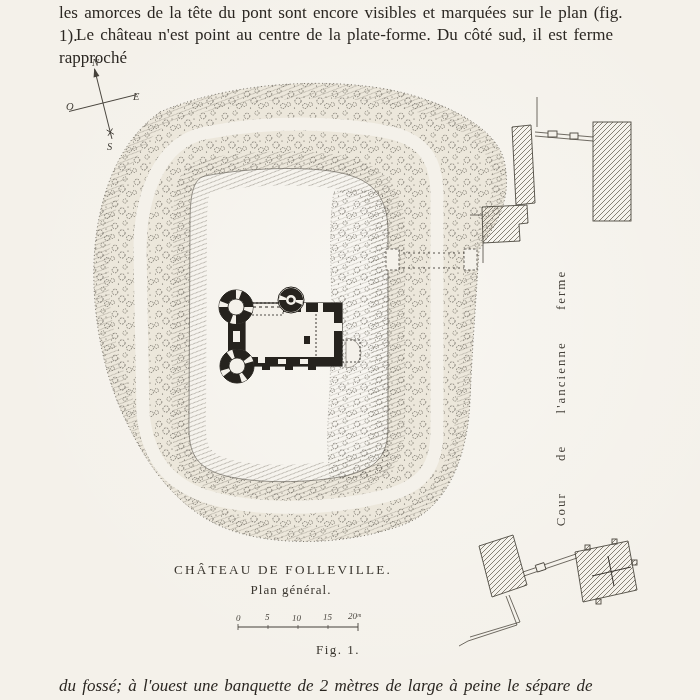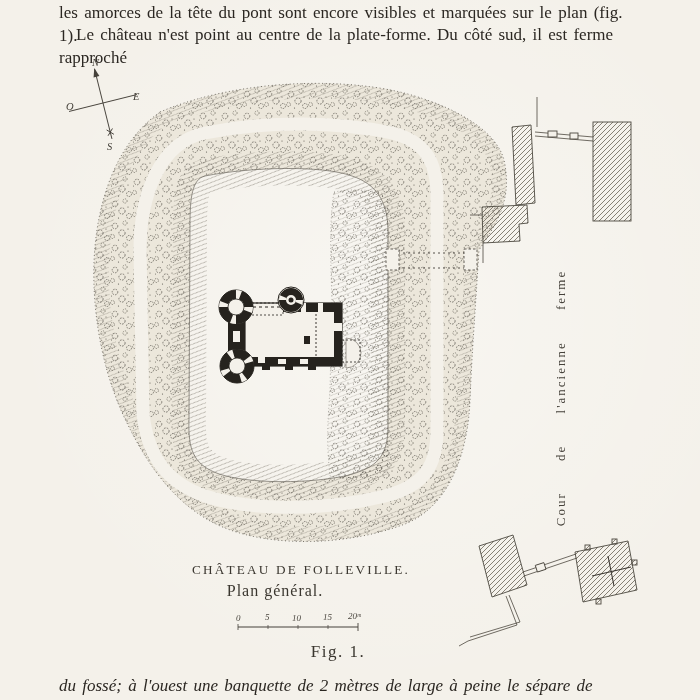--- a/index.html
+++ b/index.html
@@ -9,23 +9,23 @@
       radial-gradient(ellipse at 55% 45%, rgba(255,255,255,0.35), rgba(0,0,0,0) 70%),
       #f4f1ea;
     font-family:"Liberation Serif", serif;
     color:#2c2823;
   }
   .txt{position:absolute;font-size:17px;line-height:1.35;word-spacing:2px;color:#2b2722;}
   #top-line-1{left:59px;top:2px;width:588px;}
   #top-line-2{left:59px;top:24px;width:588px;text-indent:17px;}
   #bottom-line{left:59px;top:675px;width:592px;font-style:italic;}
   .cap{position:absolute;text-align:center;color:#3a362f;}
-  #caption-title{left:156px;top:562px;width:254px;font-size:13.2px;letter-spacing:2.2px;text-align:right;}
-  #caption-subtitle{left:148px;top:582px;width:254px;font-size:16px;letter-spacing:1px;}
-  #fig-label{left:303px;top:642px;width:70px;font-size:17px;letter-spacing:1.5px;}
+  #caption-title{left:156px;top:562px;width:254px;font-size:13.2px;letter-spacing:2.2px;}
+  #caption-subtitle{left:164px;top:582px;width:254px;font-size:13px;letter-spacing:1px;}
+  #fig-label{left:303px;top:642px;width:70px;font-size:13px;letter-spacing:1.5px;}
   #farm-label{
     position:absolute;left:421px;top:390px;width:280px;text-align:center;
     transform:rotate(-90deg);transform-origin:50% 50%;
     font-size:13px;letter-spacing:2px;word-spacing:26px;color:#45413a;
   }
   svg{position:absolute;left:0;top:0;}
   .scale-num{font-style:italic;font-size:9px;fill:#4a463f;}
   .compass-letter{font-size:10.5px;fill:#45413a;font-style:italic;}
 </style>
 </head>

